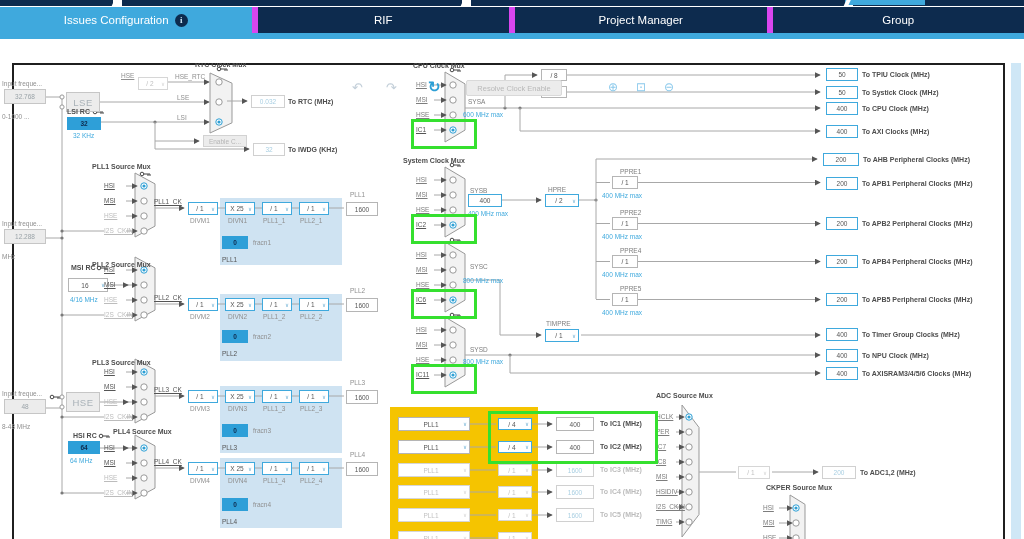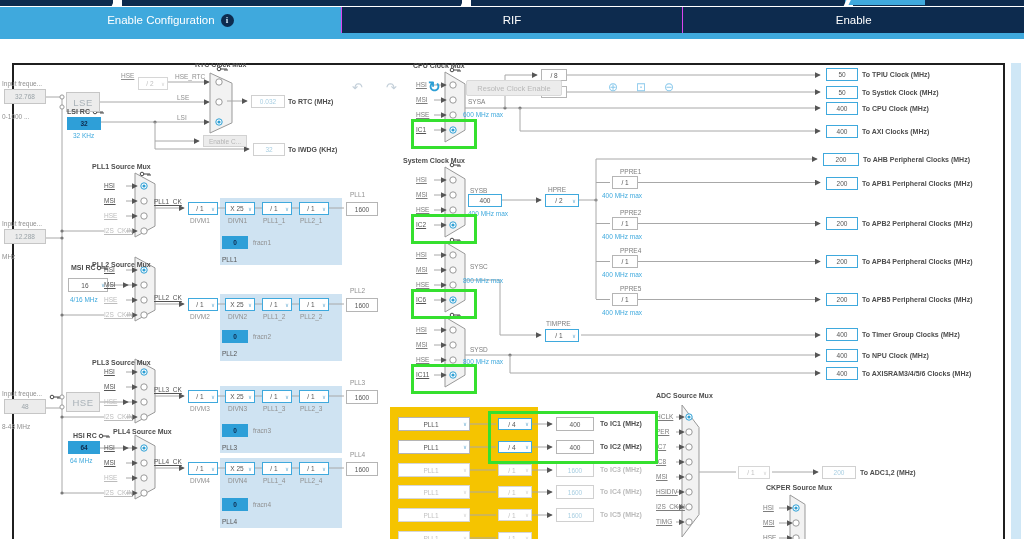--- a/index.html
+++ b/index.html
@@ -5,21 +5,21 @@
   html,body{margin:0;padding:0}
   #app{position:relative;width:1024px;height:539px;background:#fff;overflow:hidden;
        font-family:"Liberation Sans",sans-serif;}
   
   #topstrip{position:absolute;left:0;top:0;width:1024px;height:7px;background:#fff;z-index:6}
   .seg{position:absolute;top:0;height:6px;background:#0d2b4e}
   .seg.lb{background:#3fa9dd;height:5px}
   .slash{position:absolute;top:-2px;width:4px;height:11px;background:#fff;transform:rotate(25deg)}
   #tabbar{position:absolute;left:0;top:7px;width:1024px;height:26px;background:#0d2b4e;display:flex;z-index:6}
   .tab{flex:1;display:flex;align-items:center;justify-content:center;color:#fff;font-size:11.5px;
-       border-left:1px solid #d946ef;cursor:pointer;white-space:nowrap}
+       border-left:6px solid #d946ef;cursor:pointer;white-space:nowrap}
   .tab:first-child{border-left:none}
   .tab.active{background:#3fa9dd;border-left:none}
   .info{display:inline-block;width:13px;height:13px;border-radius:50%;background:#0d2b4e;color:#cfe8f6;
         font-size:9px;font-weight:bold;text-align:center;line-height:13px;margin-left:6px;
         font-family:"Liberation Serif",serif}
   #accent{position:absolute;left:0;top:33px;width:1024px;height:6px;background:#3fa9dd;z-index:6}
   #toolbar{position:absolute;left:0;top:39px;width:1024px;height:24px;background:#fff;z-index:6}
   .tbtn{position:absolute;font-size:13px;color:#c3cfd9;cursor:pointer;line-height:1}
   .tbtn.blue{color:#2d9fd5;font-size:15px;font-weight:bold}
   .tbtn.zoom{color:#8ccaec;font-size:12px}
@@ -66,28 +66,31 @@
       <div class="seg" style="left: 122px; width: 340px;"></div>
       <div class="seg" style="left: 471px; width: 374px;"></div>
       <div class="seg" style="left: 853px; width: 171px;"></div>
       <div class="seg lb" style="left: 845px; width: 80px;"></div>
       <div class="slash" style="left: 113px;"></div>
       <div class="slash" style="left: 462px;"></div>
       <div class="slash" style="left: 845px;"></div>
     </div>
   <div id="tabbar">
       <div class="tab active">
-        <span>Enable Configuration</span>
+        <span>Issues Configuration</span>
         <span class="info">i</span>
       </div>
       <div class="tab">
         <span>RIF</span>
       </div>
       <div class="tab">
-        <span>Enable</span>
+        <span>Project Manager</span>
+      </div>
+      <div class="tab">
+        <span>Group</span>
       </div>
     </div>
   <div id="accent"></div>
   <div id="toolbar">
     <span class="tbtn" style="left:352px;top:42px">↶</span>
     <span class="tbtn" style="left:386px;top:42px">↷</span>
     <span class="tbtn blue" style="left:428px;top:40px">↻</span>
     <button id="resolve">Resolve Clock Enable</button>
     <span class="tbtn zoom" style="left:608px;top:42px">⊕</span>
     <span class="tbtn zoom" style="left:636px;top:42px">⊡</span>

